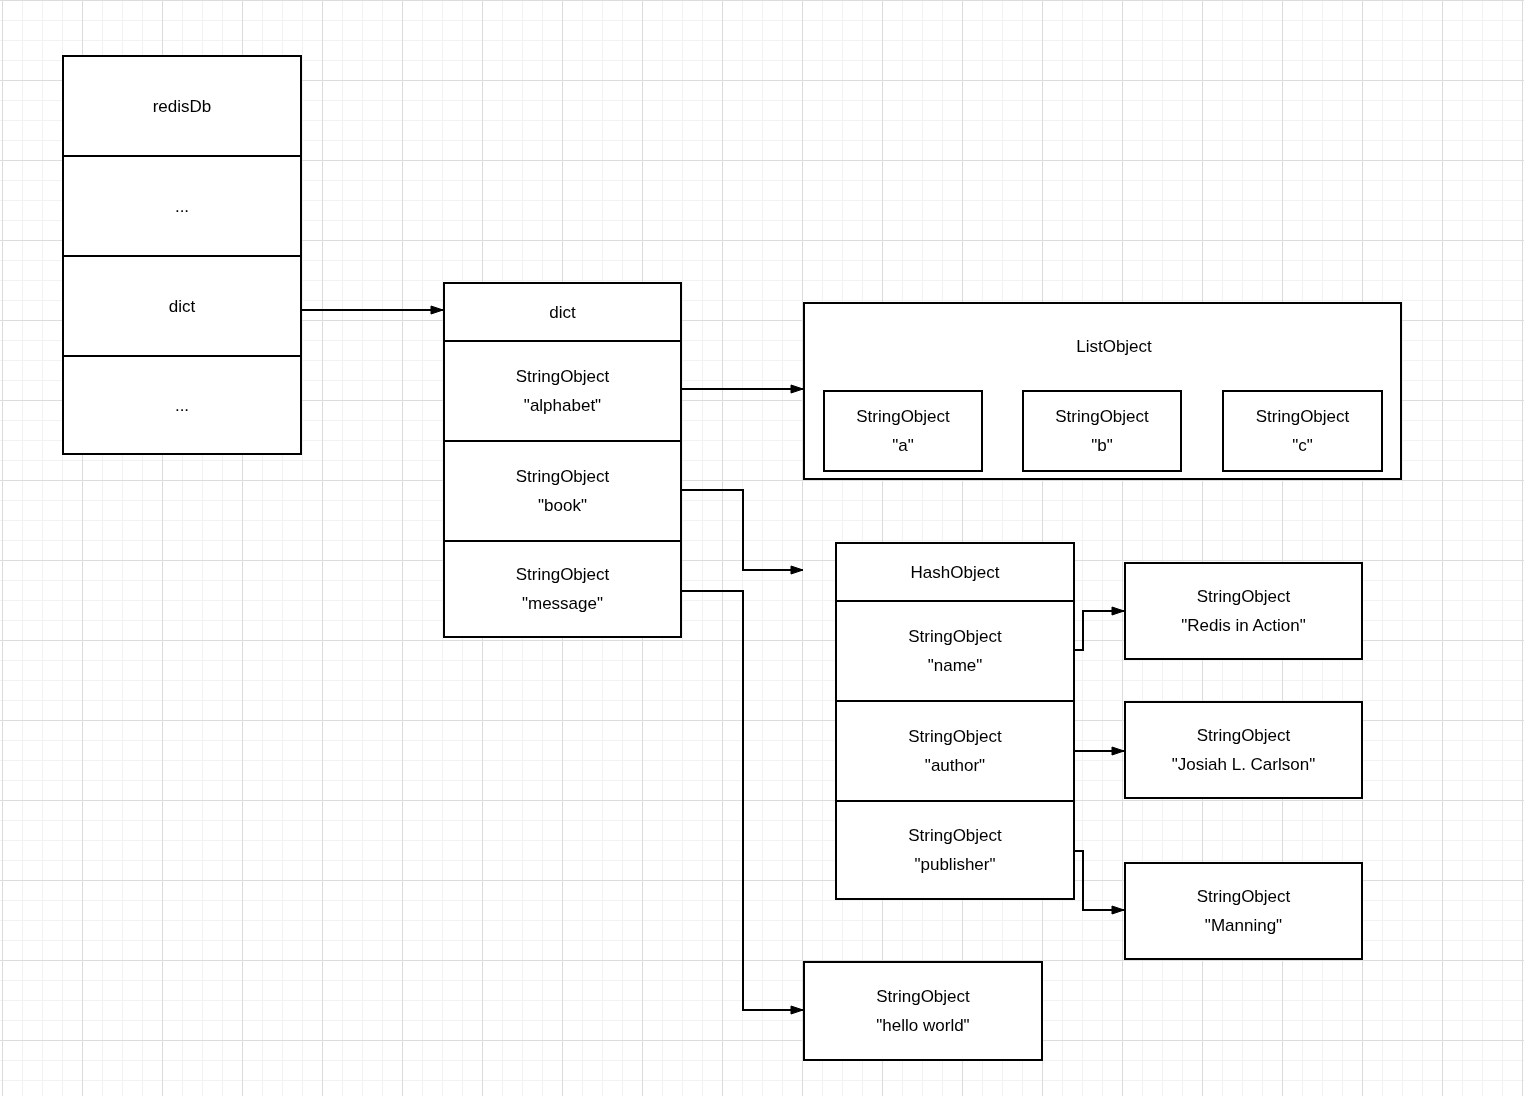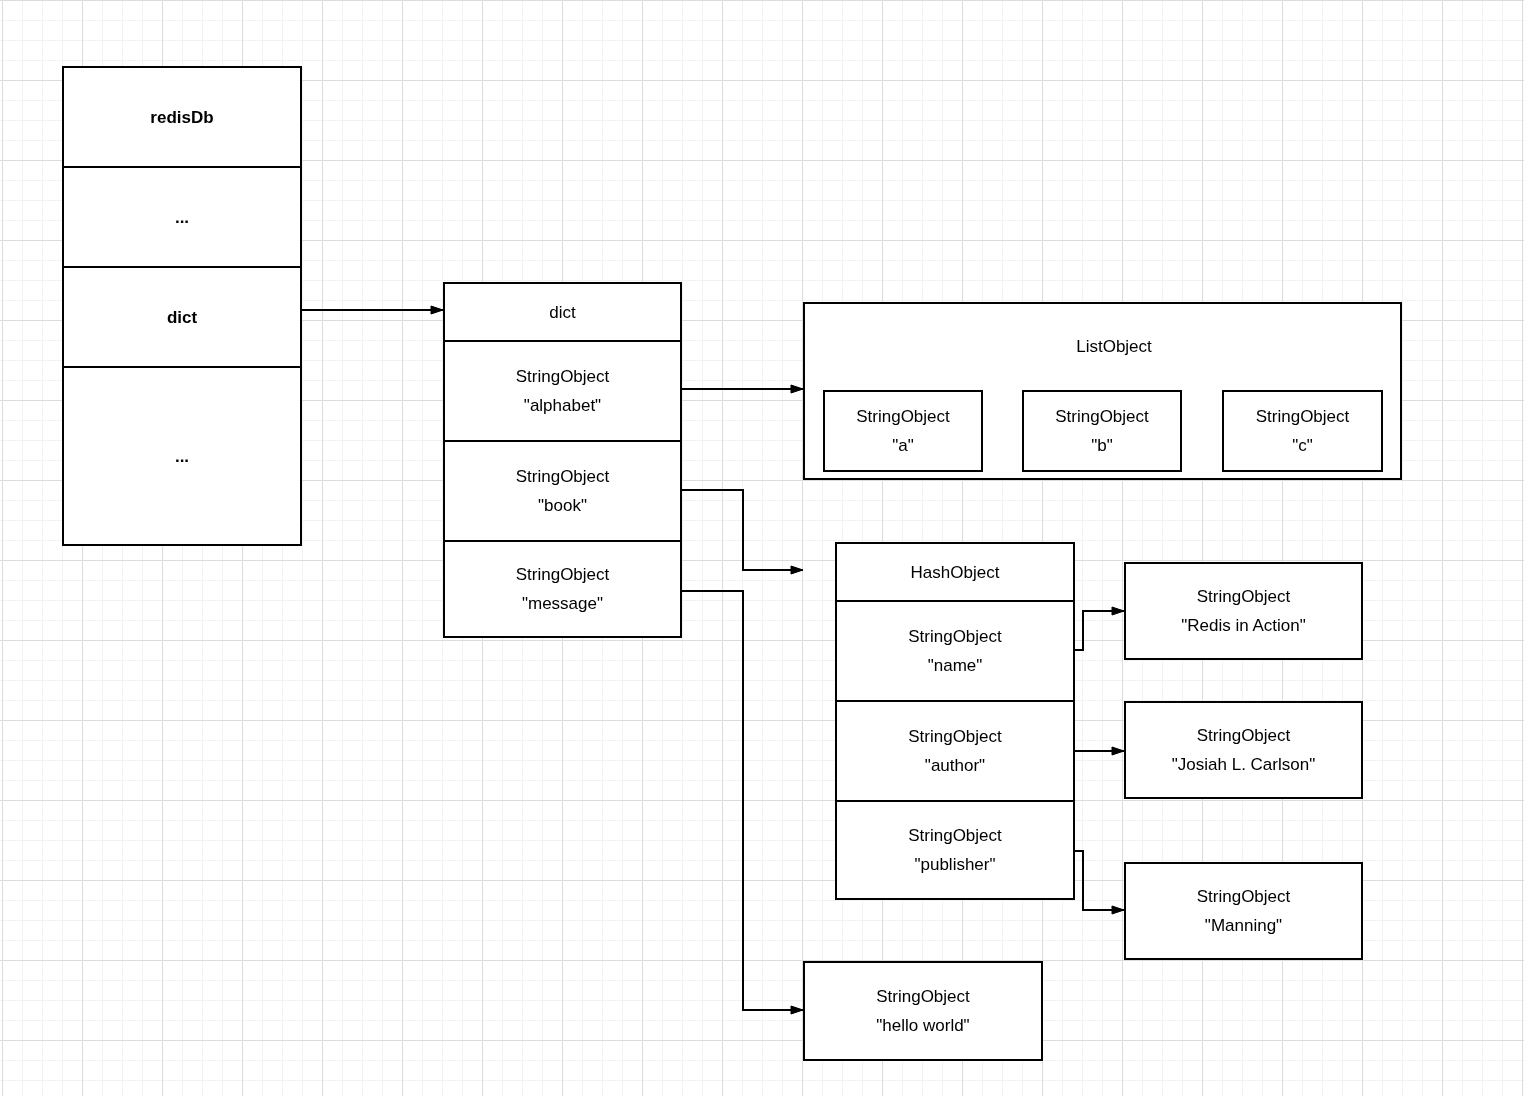--- a/index.html
+++ b/index.html
@@ -67,21 +67,21 @@
       <path d="M682 490 L743 490 L743 570 L803 570" marker-end="url(#ah)"></path>
       <path d="M682 591 L743 591 L743 1010 L803 1010" marker-end="url(#ah)"></path>
       <path d="M983 431 L1022 431" marker-end="url(#ah)"></path>
       <path d="M1182 431 L1222 431" marker-end="url(#ah)"></path>
       <path d="M1043 650 L1083 650 L1083 611 L1124 611" marker-end="url(#ah)"></path>
       <path d="M1043 751 L1124 751" marker-end="url(#ah)"></path>
       <path d="M1043 851 L1083 851 L1083 910 L1124 910" marker-end="url(#ah)"></path>
     </g>
   </svg>
 
-  <div class="shape" style="left:62px;top:66px;width:240px;height:480px;font-weight:bold;">
+  <div class="shape" style="left:62px;top:55px;width:240px;height:400px;">
     <div class="row" style="height:98px;">
       <span class="lbl">redisDb</span>
     </div>
     <div class="row" style="height:100px;">
       <span class="lbl">...</span>
     </div>
     <div class="row" style="height:100px;">
       <span class="lbl">dict</span>
     </div>
     <div class="row" style="flex:1;">

